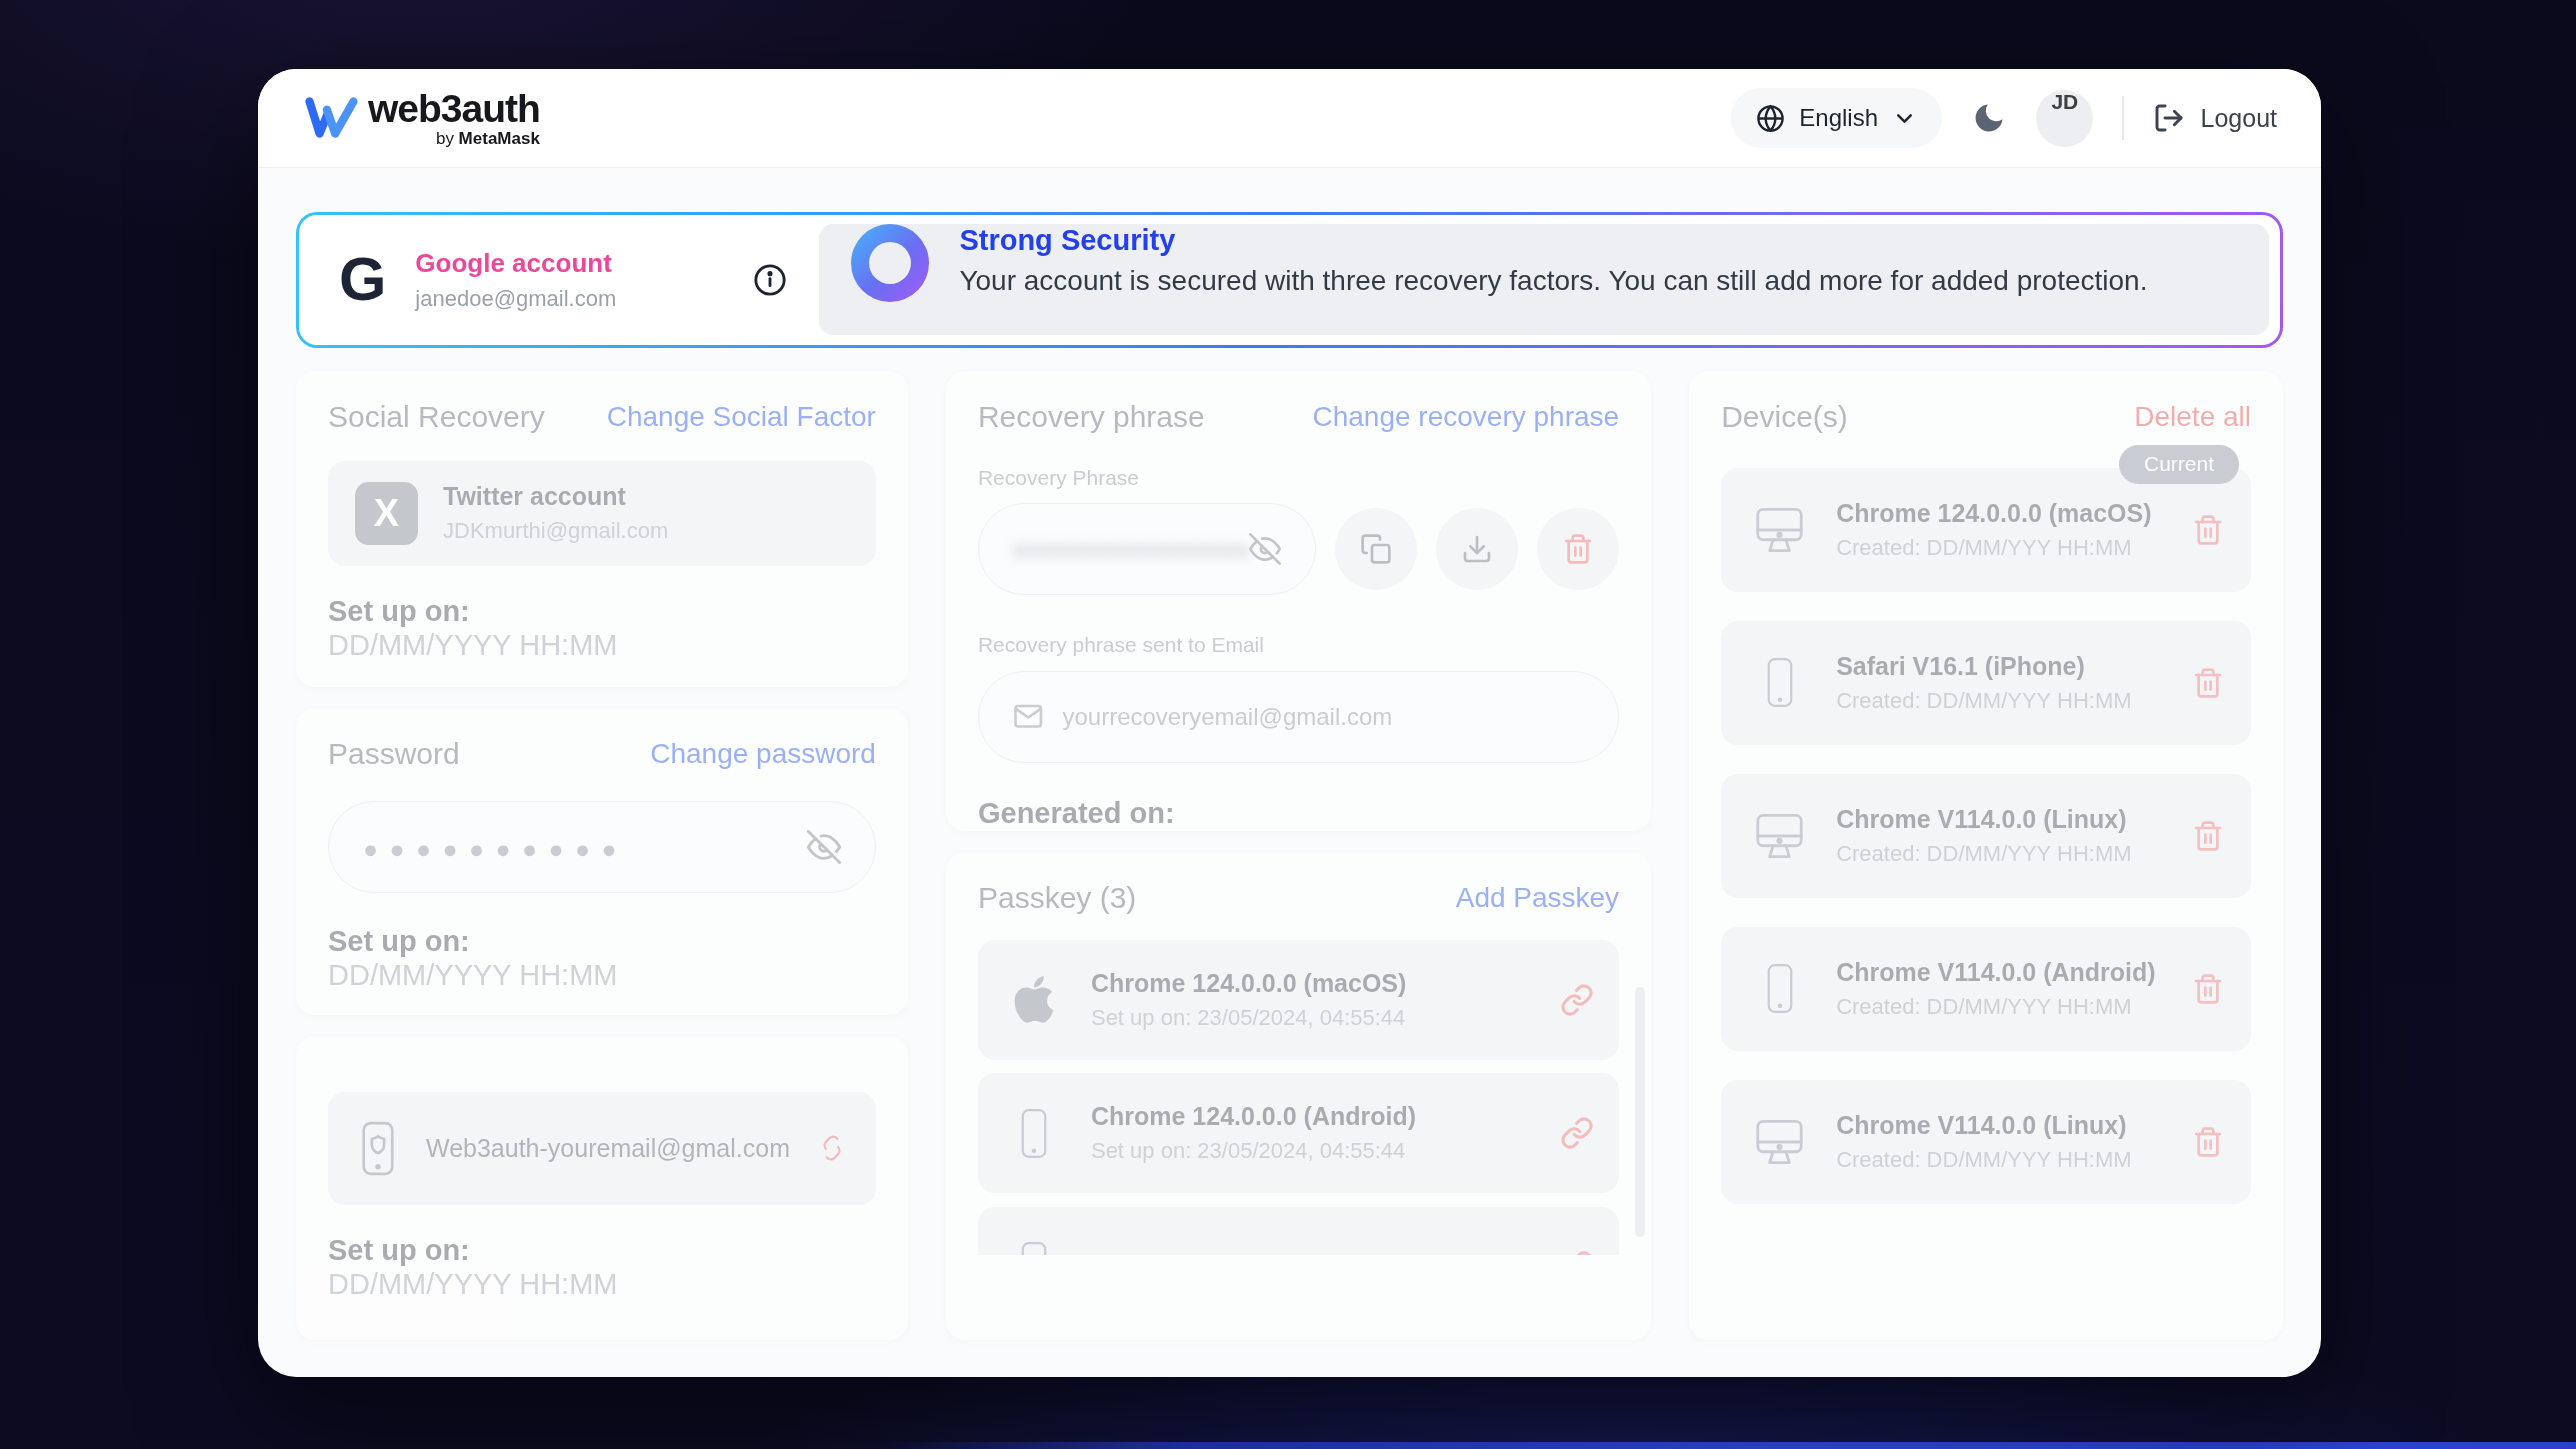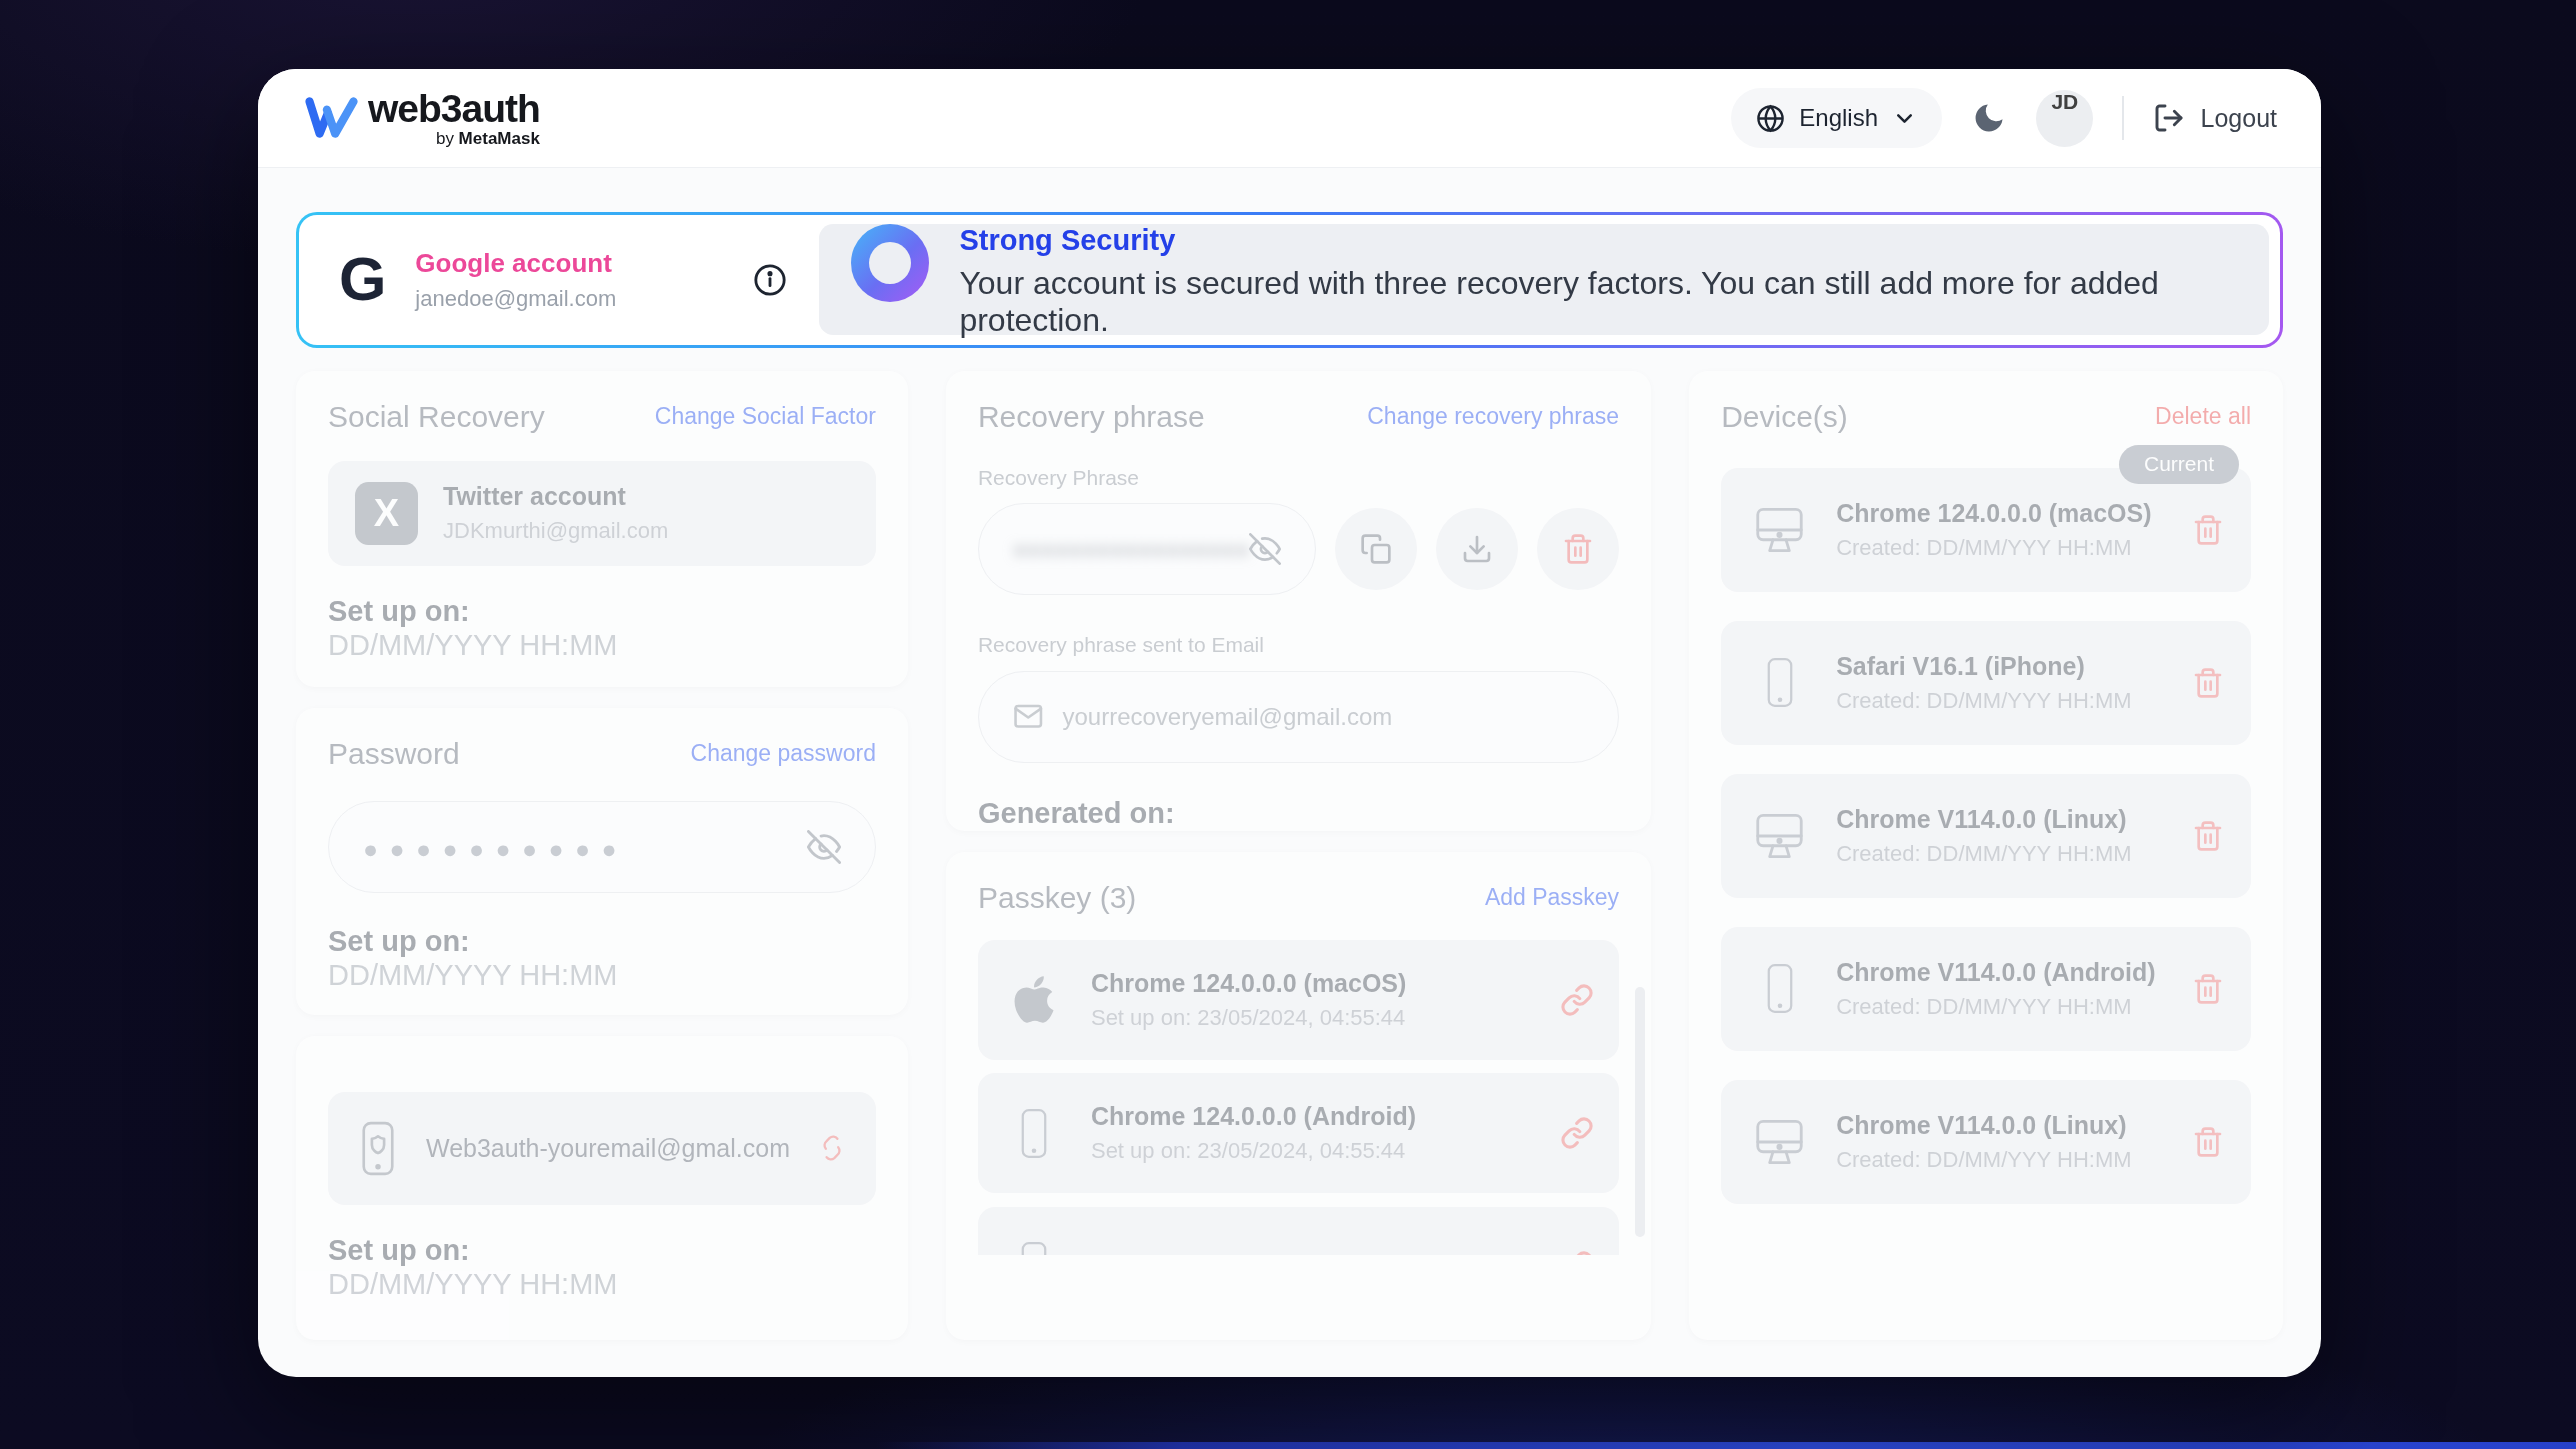--- a/index.html
+++ b/index.html
@@ -50,31 +50,31 @@
   .acct-email { font-size:22px; color:#9aa1ab; }
   .info-wrap { margin-left:auto; margin-right:32px; }
   .banner-right { flex:1; margin:9.5px 11.4px 9.5px 0; background:#edeff3; border-radius:14.3px;
     display:flex; align-items:flex-start; gap:30.5px; padding:0 32px; }
   .donut { width:78px; height:78px; border-radius:50%; flex:none;
     background:linear-gradient(135deg,#45b6f8 0%, #6a6ef3 55%, #a75bf5 100%);
     display:flex; align-items:center; justify-content:center; }
   .donut-hole { width:42px; height:42px; border-radius:50%; background:#edeff3; }
   .sec-texts { display:flex; flex-direction:column; gap:7.6px; }
   .sec-title { font-size:29px; font-weight:700; color:#2440e8; }
-  .sec-desc { font-size:32px; color:#333a46; }
+  .sec-desc { font-size:28px; color:#333a46; }
 
   
   .columns { margin:23px 38px 0 38px; height:969px; display:grid;
     grid-template-columns:1fr 1fr 1fr; gap:38px; opacity:.5; }
   .col { display:flex; flex-direction:column; gap:21px; min-height:0; }
   .panel { background:#ffffff; border-radius:19px; padding:29px 32px; position:relative;
     box-shadow:0 1.9px 7.6px rgba(16,24,40,.05); overflow:hidden; }
   .panel-head { display:flex; align-items:center; justify-content:space-between; }
   .panel-title { font-size:30px; font-weight:400; color:#747b85; }
-  .panel-link { font-size:23px; color:#3f66f0; cursor:pointer; }
+  .panel-link { font-size:28px; color:#3f66f0; cursor:pointer; }
   .panel-link.danger { color:#ee5f5f; }
 
   .tile { background:#eef0f3; border-radius:17px; display:flex; align-items:center;
     gap:25px; padding:21px 27px; }
   .tile-texts { display:flex; flex-direction:column; gap:6.7px; min-width:0; }
   .tile-title { font-size:25px; font-weight:700; color:#596069; white-space:nowrap; }
   .tile-sub { font-size:22px; color:#a3a9b1; white-space:nowrap; }
   .tile-action { margin-left:auto; cursor:pointer; display:flex; }
 
   .setup-row { display:flex; gap:1px; margin-top:29px; font-size:29px;flex-direction:column; }

